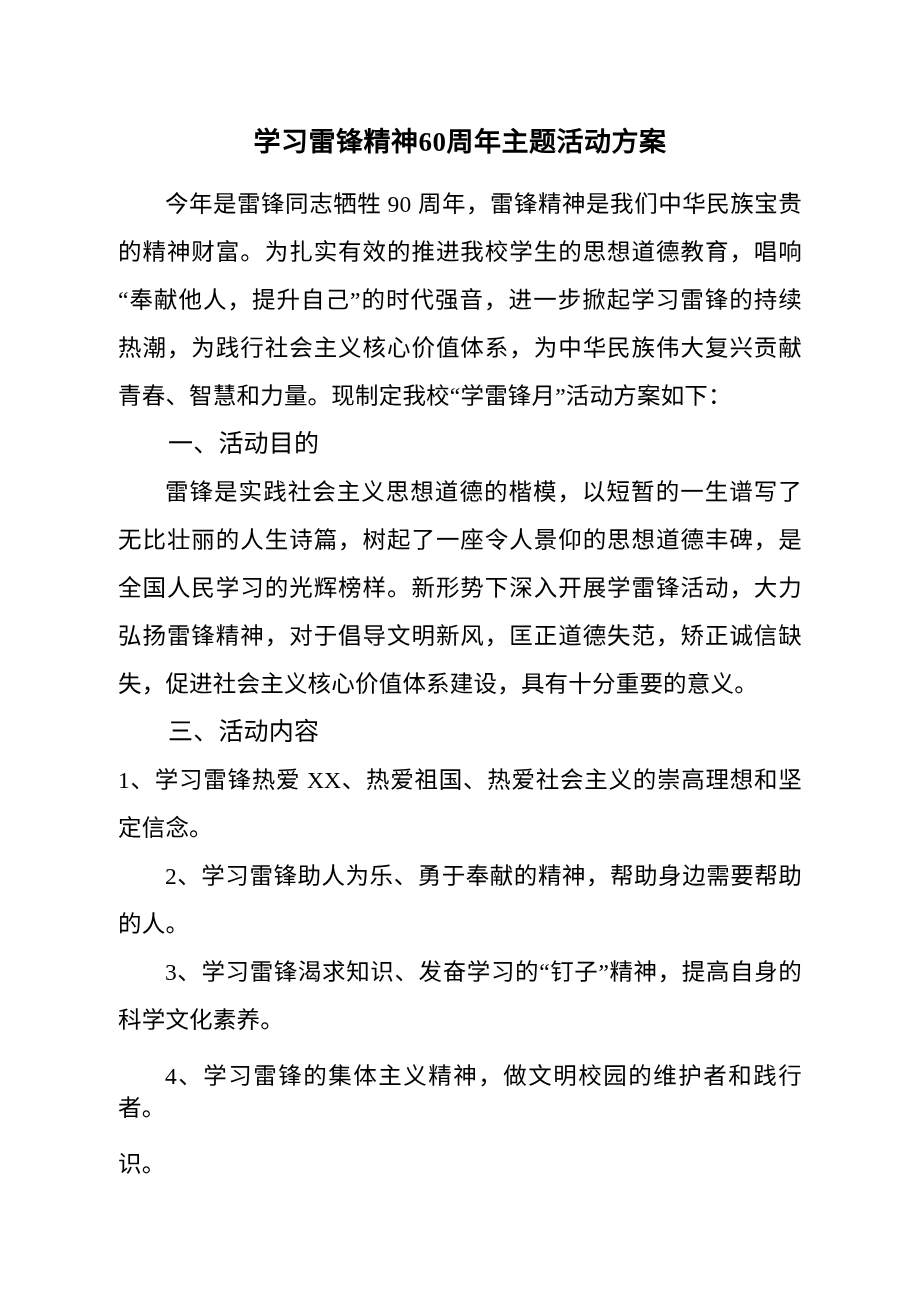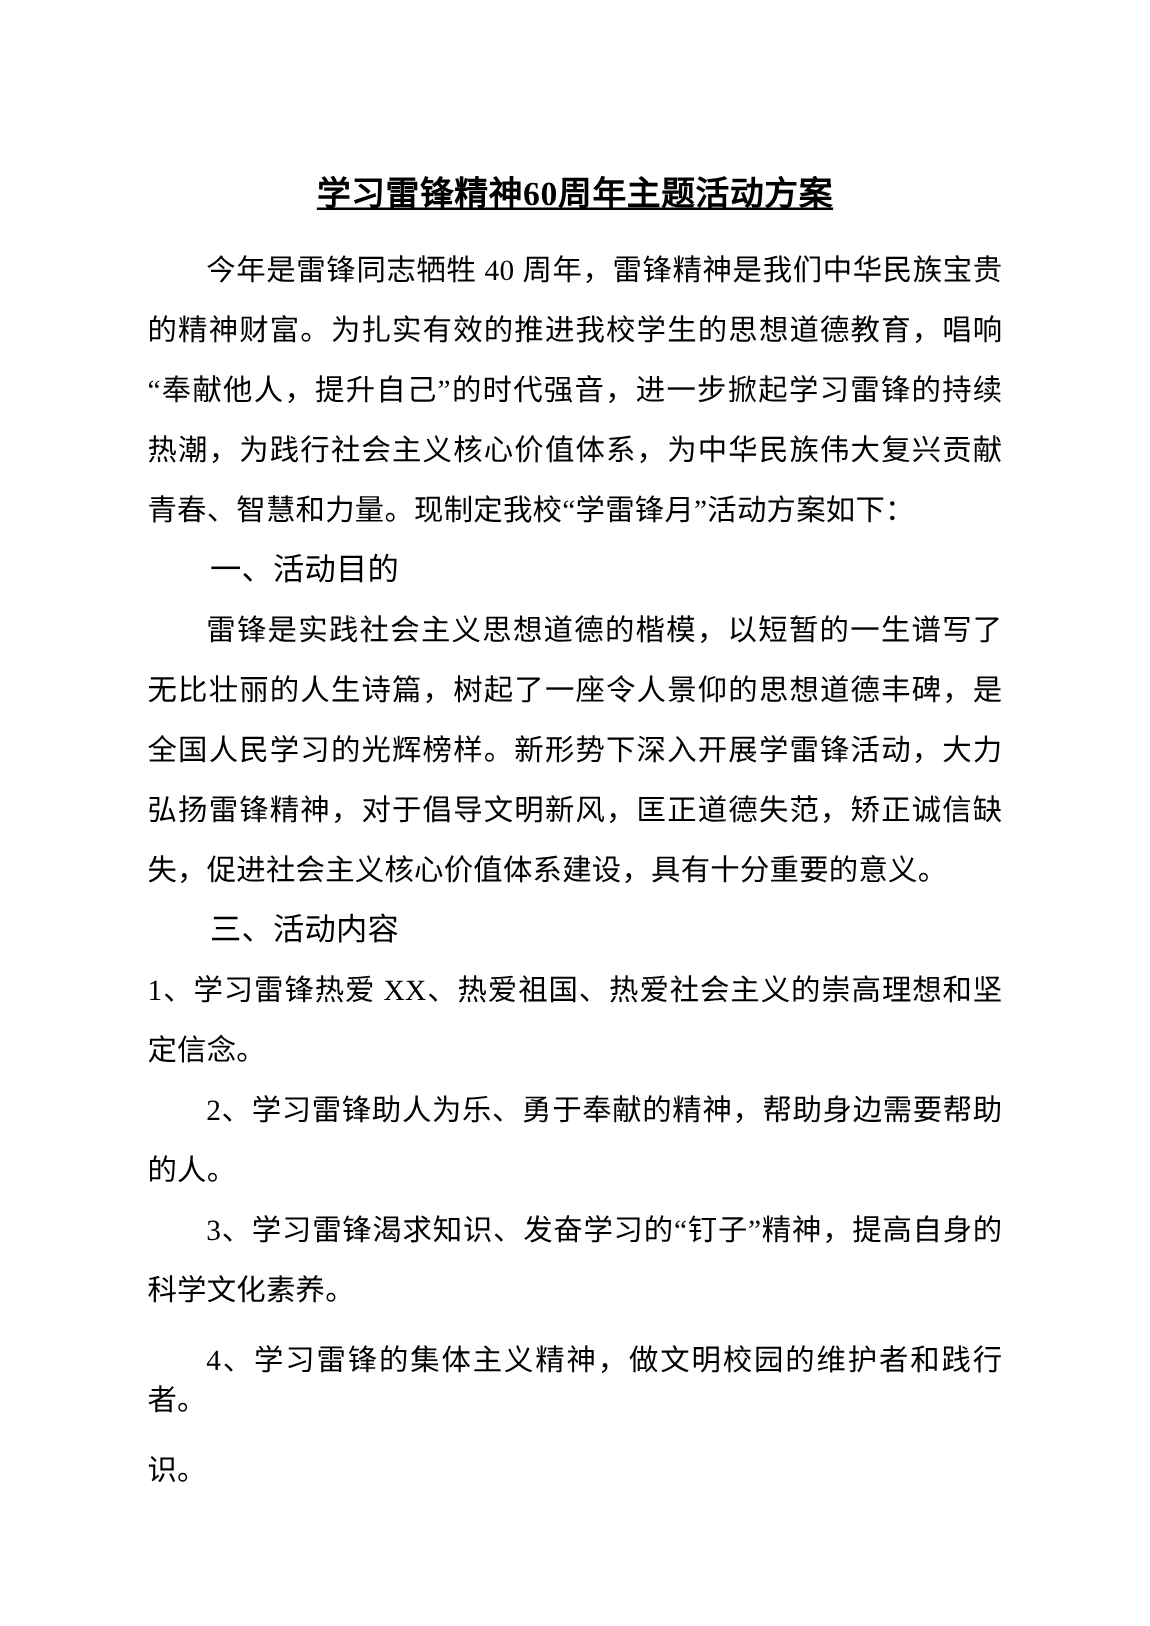--- a/index.html
+++ b/index.html
@@ -31,25 +31,24 @@
     left: 118px;
     top: 0;
     width: 684px;
   }
 
   .doc-title {
     font-size: 27px;
     font-weight: bold;
     line-height: 1.25;
     text-align: center;
-    margin: 17px;
+    margin: 4px;
     padding-top: 122px;
     letter-spacing: 0.5px;
     white-space: nowrap;
-    text-decoration: underline;
   }
 
   
   .para {
     font-size: 23.5px;
     line-height: 48px;
     margin: 0;
     text-align: justify;
     text-justify: inter-character;
     text-indent: 2em;
@@ -118,21 +117,21 @@
   }
 </style>
 </head>
 <body>
 
 <div class="page">
   <div class="doc-body">
 
     <h1 class="doc-title">学习雷锋精神60周年主题活动方案</h1>
 
-    <p class="para first">今年是雷锋同志牺牲 40 周年，雷锋精神是我们中华民族宝贵的精神财富。为扎实有效的推进我校学生的思想道德教育，唱响“奉献他人，提升自己”的时代强音，进一步掀起学习雷锋的持续热潮，为践行社会主义核心价值体系，为中华民族伟大复兴贡献青春、智慧和力量。现制定我校“学雷锋月”活动方案如下：</p>
+    <p class="para first">今年是雷锋同志牺牲 90 周年，雷锋精神是我们中华民族宝贵的精神财富。为扎实有效的推进我校学生的思想道德教育，唱响“奉献他人，提升自己”的时代强音，进一步掀起学习雷锋的持续热潮，为践行社会主义核心价值体系，为中华民族伟大复兴贡献青春、智慧和力量。现制定我校“学雷锋月”活动方案如下：</p>
 
     <p class="section-head">一、活动目的</p>
 
     <p class="para">雷锋是实践社会主义思想道德的楷模，以短暂的一生谱写了无比壮丽的人生诗篇，树起了一座令人景仰的思想道德丰碑，是全国人民学习的光辉榜样。新形势下深入开展学雷锋活动，大力弘扬雷锋精神，对于倡导文明新风，匡正道德失范，矫正诚信缺失，促进社会主义核心价值体系建设，具有十分重要的意义。</p>
 
 
 
     <p class="section-head">三、活动内容</p>
 
     <p class="list-item flush">1、学习雷锋热爱 XX、热爱祖国、热爱社会主义的崇高理想和坚定信念。</p>

